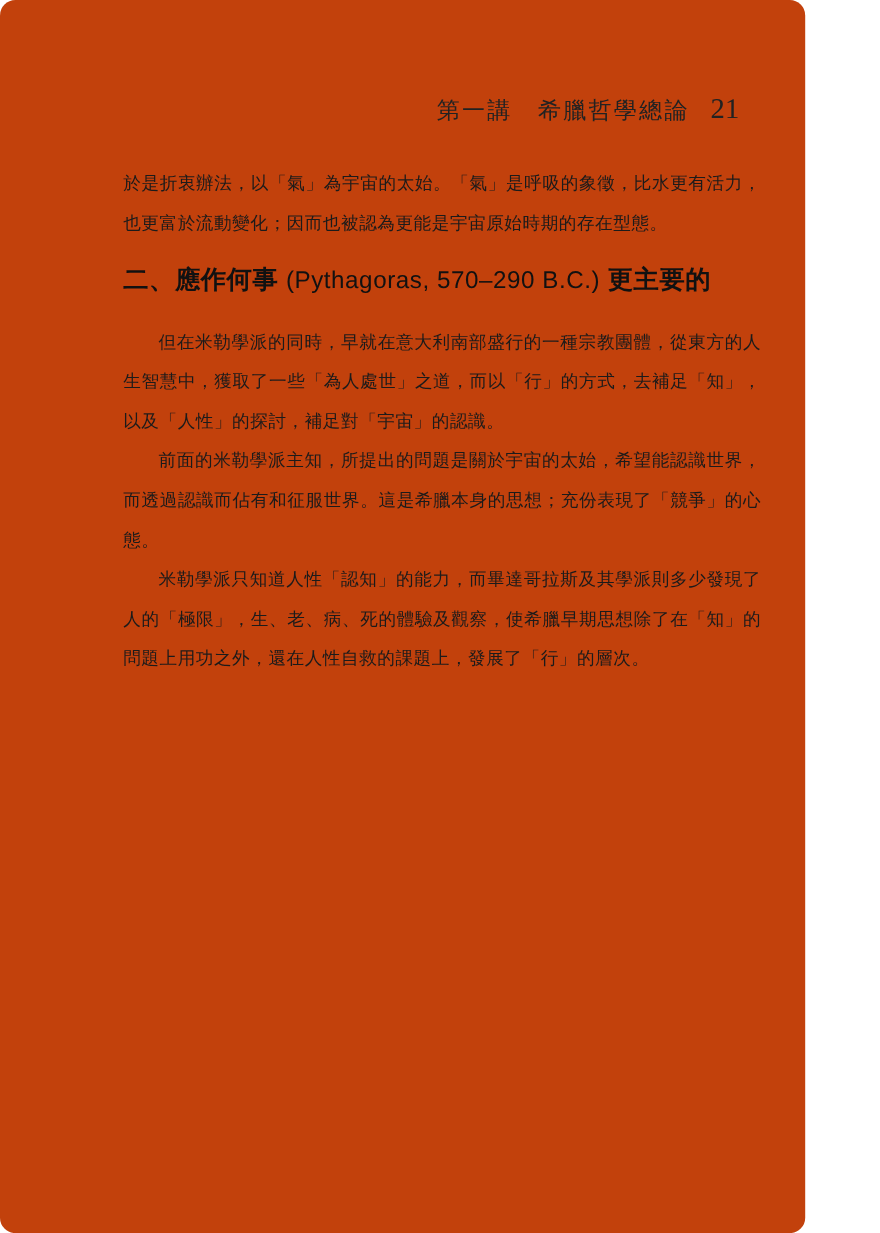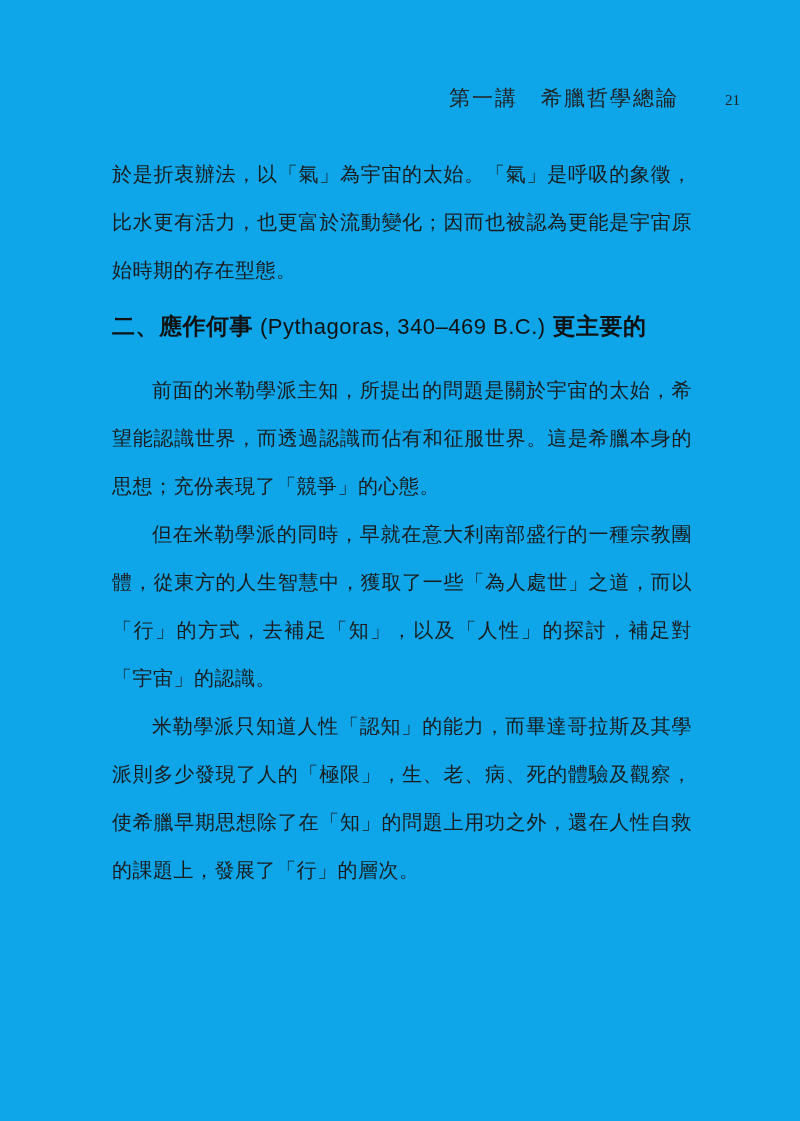--- a/index.html
+++ b/index.html
@@ -2,56 +2,57 @@
 <html><head>
 <meta charset="utf-8">
 <style>
   html, body {
     margin: 0;
     padding: 0;
     background: #ffffff;
   }
   .page {
     position: relative;
-    width: 800px;
+    width: 732px;
     height: 1121px;
-    background: #0ea5e9;
+    background: #c2410c;
     color: #1b1b1b;
     font-family: "Liberation Sans", sans-serif;
     overflow: hidden;
+    border-radius: 14px;
   }
   .running-header {
     position: absolute;
     top: 84px;
     right: 60px;
     display: flex;
     align-items: baseline;
   }
   .chapter-title {
     font-family: "Liberation Serif", serif;
     font-size: 21px;
     letter-spacing: 2px;
     color: #222222;
   }
   .page-number {
     font-family: "Liberation Serif", serif;
-    font-size: 15px;
-    margin-left: 46px;
+    font-size: 26px;
+    margin-left: 19px;
     color: #222222;
   }
   .text-block {
     position: absolute;
     left: 112px;
     top: 150px;
     width: 580px;
   }
   .para {
     margin: 0;
-    font-size: 20px;
-    line-height: 48px;
+    font-size: 16px;
+    line-height: 36px;
     text-align: justify;
     text-justify: inter-ideograph;
     letter-spacing: 0.5px;
     color: #1b1b1b;
   }
   .para.indent {
     text-indent: 2em;
   }
   .section-heading {
     margin: 17px 0 24px 0;
@@ -74,24 +75,24 @@
 
   <div class="running-header">
     <span class="chapter-title">第一講　希臘哲學總論</span>
     <span class="page-number">21</span>
   </div>
 
   <main class="text-block">
 
     <p class="para">於是折衷辦法，以「氣」為宇宙的太始。「氣」是呼吸的象徵，比水更有活力，也更富於流動變化；因而也被認為更能是宇宙原始時期的存在型態。</p>
 
-    <h2 class="section-heading"><span>二、應作何事 </span><span class="latin">(Pythagoras, 340–469 B.C.)</span><span> 更主要的</span></h2>
+    <h2 class="section-heading"><span>二、應作何事 </span><span class="latin">(Pythagoras, 570–290 B.C.)</span><span> 更主要的</span></h2>
+
+    <p class="para indent">但在米勒學派的同時，早就在意大利南部盛行的一種宗教團體，從東方的人生智慧中，獲取了一些「為人處世」之道，而以「行」的方式，去補足「知」，以及「人性」的探討，補足對「宇宙」的認識。</p>
 
     <p class="para indent">前面的米勒學派主知，所提出的問題是關於宇宙的太始，希望能認識世界，而透過認識而佔有和征服世界。這是希臘本身的思想；充份表現了「競爭」的心態。</p>
-
-    <p class="para indent">但在米勒學派的同時，早就在意大利南部盛行的一種宗教團體，從東方的人生智慧中，獲取了一些「為人處世」之道，而以「行」的方式，去補足「知」，以及「人性」的探討，補足對「宇宙」的認識。</p>
 
 
     <p class="para indent">米勒學派只知道人性「認知」的能力，而畢達哥拉斯及其學派則多少發現了人的「極限」，生、老、病、死的體驗及觀察，使希臘早期思想除了在「知」的問題上用功之外，還在人性自救的課題上，發展了「行」的層次。</p>
 
 
   </main>
 </div>
 
 </body></html>

